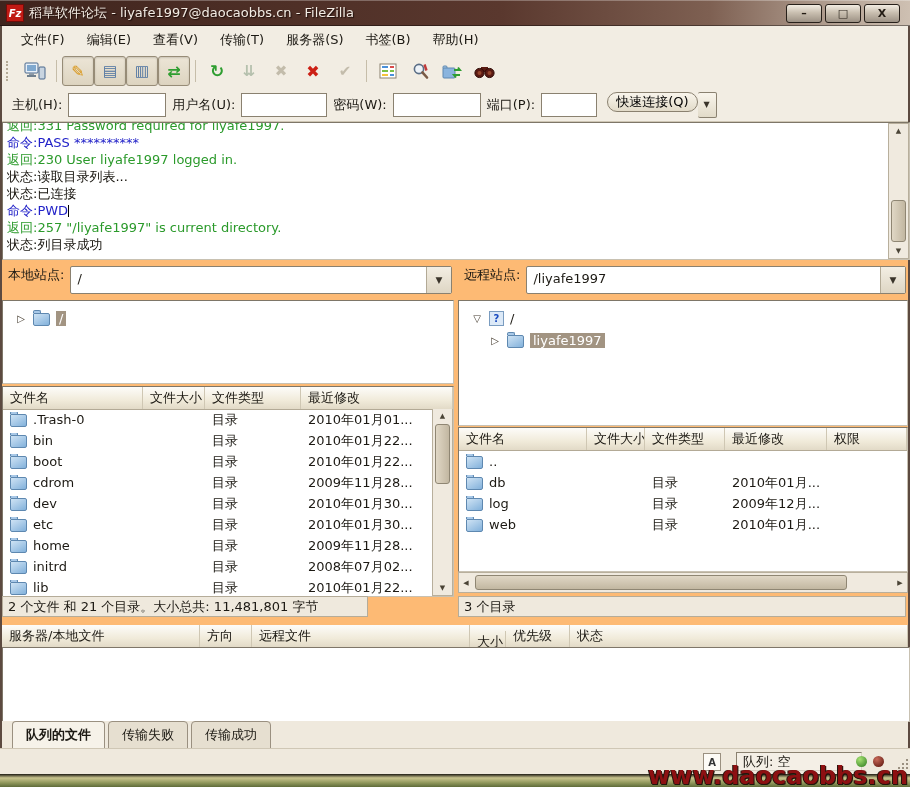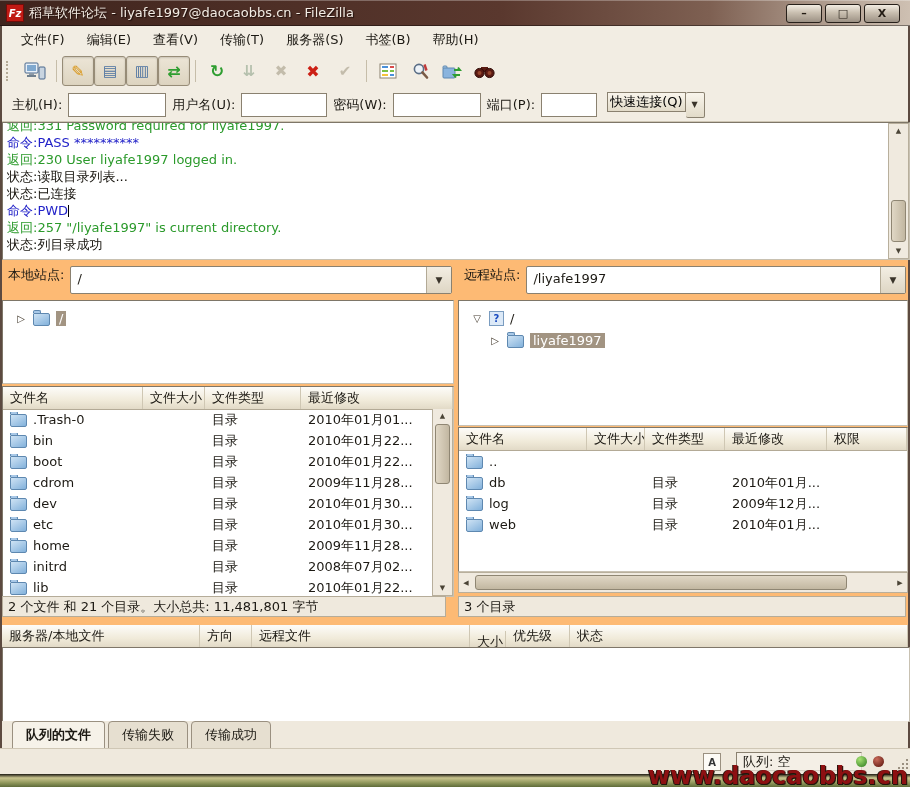--- a/index.html
+++ b/index.html
@@ -34,21 +34,21 @@
   .g-view{color:#4c72a0;font-size:15px;}
   .g-swap{color:#2f9e31;font-size:16px;font-weight:bold;}
   .g-refresh{color:#2f9e31;font-size:17px;font-weight:bold;}
   .g-gray{color:#b5c0ad;font-size:15px;font-weight:bold;}
   .g-gray2{color:#c3bcab;font-size:15px;font-weight:bold;}
   .g-red{color:#cc2015;font-size:16px;font-weight:bold;}
   
   .quickbar{position:absolute;top:88px;left:2px;right:2px;height:33px;background:#f2ede3;
     border-bottom:1px solid #cfc7b5;display:flex;align-items:center;gap:6px;padding-left:10px;}
   .qc-input{height:20px;border:1px solid #8a8170;background:#fff;padding:1px 4px;font:13px "DejaVu Sans",sans-serif;}
-  .qc-btn{height:20px;border:1px solid #8a8170;border-radius:0;padding:0 2px;
+  .qc-btn{height:20px;border:1px solid #8a8170;border-radius:12px;padding:0 8px;
     background:linear-gradient(#f9f5ec,#e2dbc9);font:13px "DejaVu Sans",sans-serif;}
   .qc-drop{width:18px;height:24px;border:1px solid #8a8170;border-left:none;border-radius:2px;
     background:linear-gradient(#f9f5ec,#e2dbc9);font-size:8px;display:grid;place-items:center;color:#3a342a;}
   
   .log{position:absolute;top:122px;left:2px;width:906px;height:136px;background:#fff;
     border:1px solid;border-color:#7e7668 #c8c1b2 #c8c1b2 #7e7668;overflow:hidden;}
   .logline{line-height:17px;padding-left:4px;white-space:nowrap;}
   .logline:first-child{margin-top:-6px;}
   .k-response{color:#2b9a2b;}
   .k-command{color:#2222c8;}
@@ -370,21 +370,21 @@
           <span class="cell lc4">2010年01月22...</span>
         </div>
     </div>
     <div class="vscroll" style="top:22px;bottom:0;right:0;border-top:none;">
       <span class="sarrow" style="top:0">▲</span>
       <span class="sthumb" style="top:15px;height:58px;"></span>
       <span class="sarrow" style="bottom:0">▼</span>
     </div>
   </div>
 
-  <div class="mini-status" style="top:596px;left:2px;width:444px;">2 个文件 和 21 个目录。大小总共: 11,481,801 字节</div>
+  <div class="mini-status" style="top:596px;left:2px;width:366px;">2 个文件 和 21 个目录。大小总共: 11,481,801 字节</div>
 
   <div class="site-row" style="top:266px;left:464px;width:442px;">
     <span>远程站点:</span>
     <span class="combo">
       <span class="combo-val">/liyafe1997</span>
       <span class="combo-btn">▼</span>
     </span>
   </div>
 
   <div class="panel" style="top:300px;left:458px;width:448px;height:124px;">

